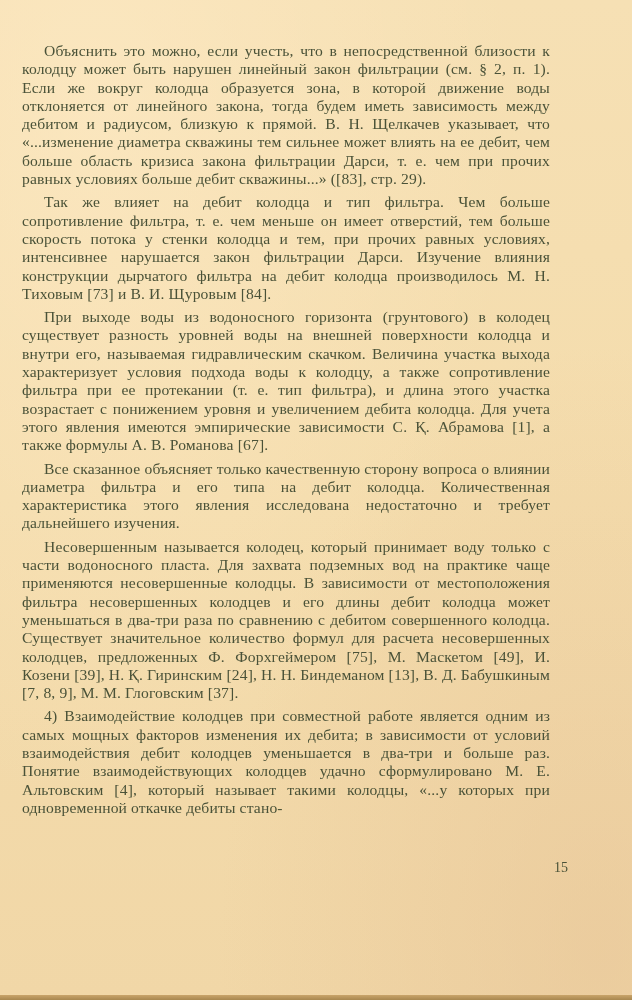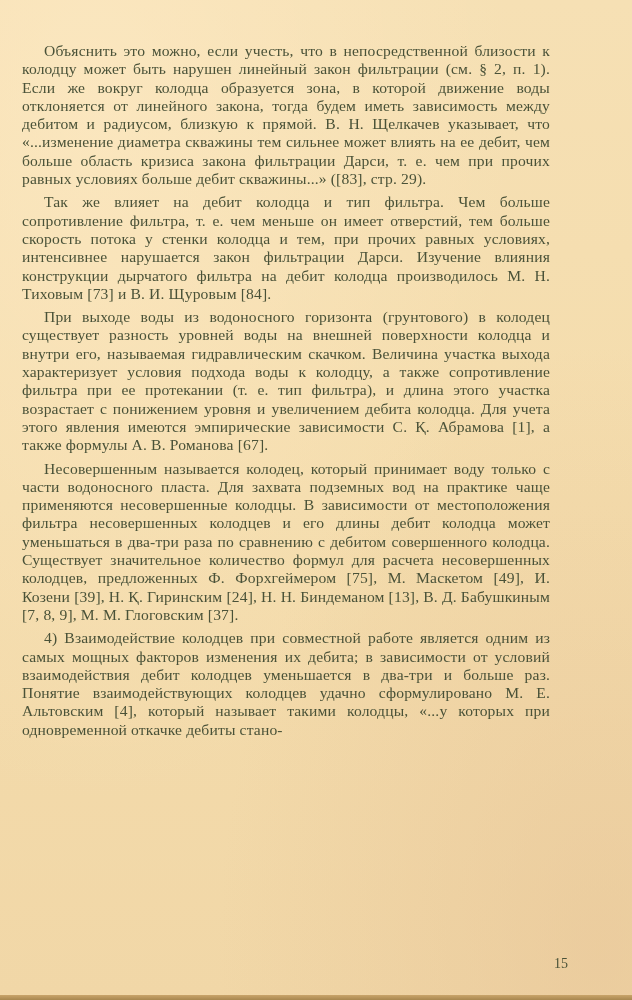--- a/index.html
+++ b/index.html
@@ -43,32 +43,33 @@
       letter-spacing: 0.15px;
     }
     .text-block p {
       margin: 0 16px 5px 0;
       text-indent: 22px;
       hyphens: manual;
     }
     .page-number {
       position: absolute;
       left: 554px;
-      top: 956px;
+      top: 860px;
       font-family: "Liberation Serif", "DejaVu Serif", serif;
       font-size: 14px;
       color: #4a5238;
     }
   </style>
 </head>
 <body>
 
 <div class="page">
   <div class="text-block">
     <p>Объяснить это можно, если учесть, что в непосредственной близости к колодцу может быть нарушен линейный закон фильтрации (см. § 2, п. 1). Если же вокруг колодца образуется зона, в которой движение воды отклоняется от линейного закона, тогда будем иметь зависимость между дебитом и радиусом, близкую к прямой. В. Н. Щелкачев указывает, что «...изменение диаметра скважины тем сильнее может влиять на ее дебит, чем больше область кризиса закона фильтрации Дарси, т. е. чем при прочих равных условиях больше дебит скважины...» ([83], стр. 29).</p>
     <p>Так же влияет на дебит колодца и тип фильтра. Чем больше сопротивление фильтра, т. е. чем меньше он имеет отверстий, тем больше скорость потока у стенки колодца и тем, при прочих равных условиях, интенсивнее нарушается закон фильтрации Дарси. Изучение влияния конструкции дырчатого фильтра на дебит колодца производилось М. Н. Тиховым [73] и В. И. Щуровым [84].</p>
     <p>При выходе воды из водоносного горизонта (грунтового) в колодец существует разность уровней воды на внешней поверхности колодца и внутри его, называемая гидравлическим скачком. Величина участка выхода характеризует условия подхода воды к колодцу, а также сопротивление фильтра при ее протекании (т. е. тип фильтра), и длина этого участка возрастает с понижением уровня и увеличением дебита колодца. Для учета этого явления имеются эмпирические зависимости С. Қ. Абрамова [1], а также формулы А. В. Романова [67].</p>
+    <p>Все сказанное объясняет только качественную сторону вопроса о влиянии диаметра фильтра и его типа на дебит колодца. Количественная характеристика этого явления исследована недостаточно и требует дальнейшего изучения.</p>
     <p>Несовершенным называется колодец, который принимает воду только с части водоносного пласта. Для захвата подземных вод на практике чаще применяются несовершенные колодцы. В зависимости от местоположения фильтра несовершенных колодцев и его длины дебит колодца может уменьшаться в два-три раза по сравнению с дебитом совершенного колодца. Существует значительное количество формул для расчета несовершенных колодцев, предложенных Ф. Форхгеймером [75], М. Маскетом [49], И. Козени [39], Н. Қ. Гиринским [24], Н. Н. Биндеманом [13], В. Д. Бабушкиным [7, 8, 9], М. М. Глоговским [37].</p>
     <p>4) Взаимодействие колодцев при совместной работе является одним из самых мощных факторов изменения их дебита; в зависимости от условий взаимодействия дебит колодцев уменьшается в два-три и больше раз. Понятие взаимодействующих колодцев удачно сформулировано М. Е. Альтовским [4], который называет такими колодцы, «...у которых при одновременной откачке дебиты стано-</p>
   </div>
   <div class="page-number">15</div>
   <div class="bottom-edge"></div>
 </div>
 
 </body></html>

